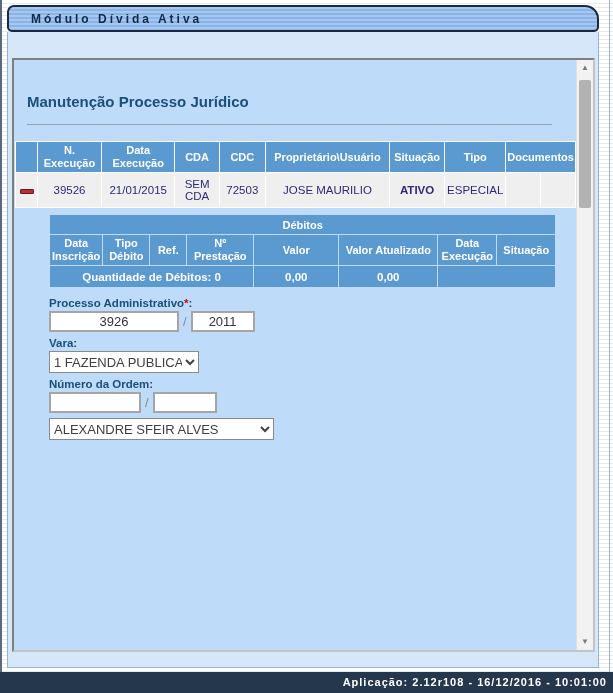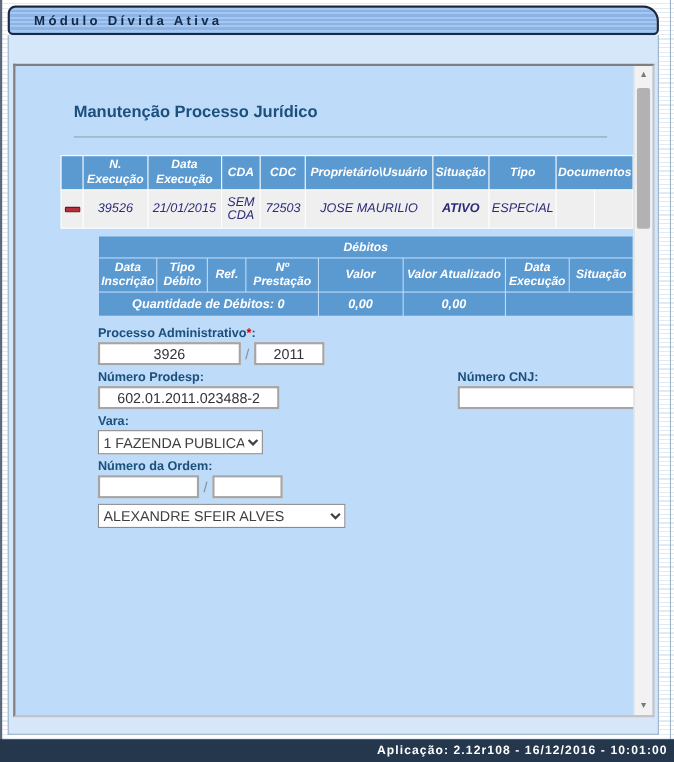--- a/index.html
+++ b/index.html
@@ -28,34 +28,34 @@
     position:absolute; left:7px; top:32px; width:592px; height:636px;
     background:#d6e7fa; border:1px solid #9ab2c9; border-top:none;
   }
 
   
   .content-panel {
     position:absolute; left:4px; top:26px; width:583px; height:594px;
     background:#bedbf9;
     border:2px solid; border-color:#7f7f7f #c4c4c4 #c4c4c4 #7f7f7f;
   }
-  .panel-inner { position:absolute; left:0; top:0; right:17px; bottom:0; overflow:hidden;padding-left:40px; }
+  .panel-inner { position:absolute; left:0; top:0; right:17px; bottom:0; overflow:hidden; }
 
   
   .scrollbar { position:absolute; top:0; right:0; bottom:0; width:17px; background:#f2f2f2; border-left:1px solid #e0e0e0; }
   .sb-arrow { height:16px; line-height:16px; text-align:center; font-size:8px; color:#7a7a7a; }
   .sb-arrow.down { position:absolute; bottom:0; left:0; right:0; }
   .sb-thumb { position:absolute; left:2px; right:2px; top:20px; height:128px; background:#b2b2b2; border-radius:2px; }
 
   
   .page-title { margin:33px 0 0 13px; font-size:15px; font-weight:bold; color:#1b4f7c; }
   .title-rule { border:none; border-top:1px solid #90a2b2; margin:14px 24px 0 13px; }
 
   
-  table { border-collapse:separate;font-style:italic; }
+  table { border-collapse:separate; }
   .process-table { border-spacing:1px; background:#ffffff; margin:16px 0 0 1px; }
   .process-table th {
     background:#5b99d1; color:#ffffff; font-size:11px; font-weight:bold;
     text-align:center; vertical-align:middle; line-height:1.2; padding:2px 1px; height:30px;
   }
   .process-table td {
     background:#efefef; color:#2b2b7a; font-size:11.5px;
     text-align:center; vertical-align:middle; height:34px; padding:1px 2px;
   }
   .c-icon{width:22px;} .c-nexec{width:66px;} .c-dexec{width:76px;} .c-cda{width:48px;}
@@ -186,30 +186,20 @@
 
           <div class="form-group">
             <label><span>Processo Administrativo</span><span class="req">*</span><span>:</span></label>
             <div class="input-row">
               <input type="text" class="inp w130" value="3926" style="">
               <span class="slash">/</span>
               <input type="text" class="inp w64" value="2011" style="">
             </div>
           </div>
 
-          <div class="form-group two-col">
-            <div class="col-left">
-              <label>Número Prodesp:</label>
-              <input type="text" class="inp w165" value="602.01.2011.023488-2" style="">
-            </div>
-            <div class="col-right">
-              <label>Número CNJ:</label>
-              <input type="text" class="inp w182" value="" style="">
-            </div>
-          </div>
 
           <div class="form-group">
             <label>Vara:</label>
             <select class="sel sel-vara">
               <option>1 FAZENDA PUBLICA</option>
             </select>
           </div>
 
           <div class="form-group">
             <label>Número da Ordem:</label>

